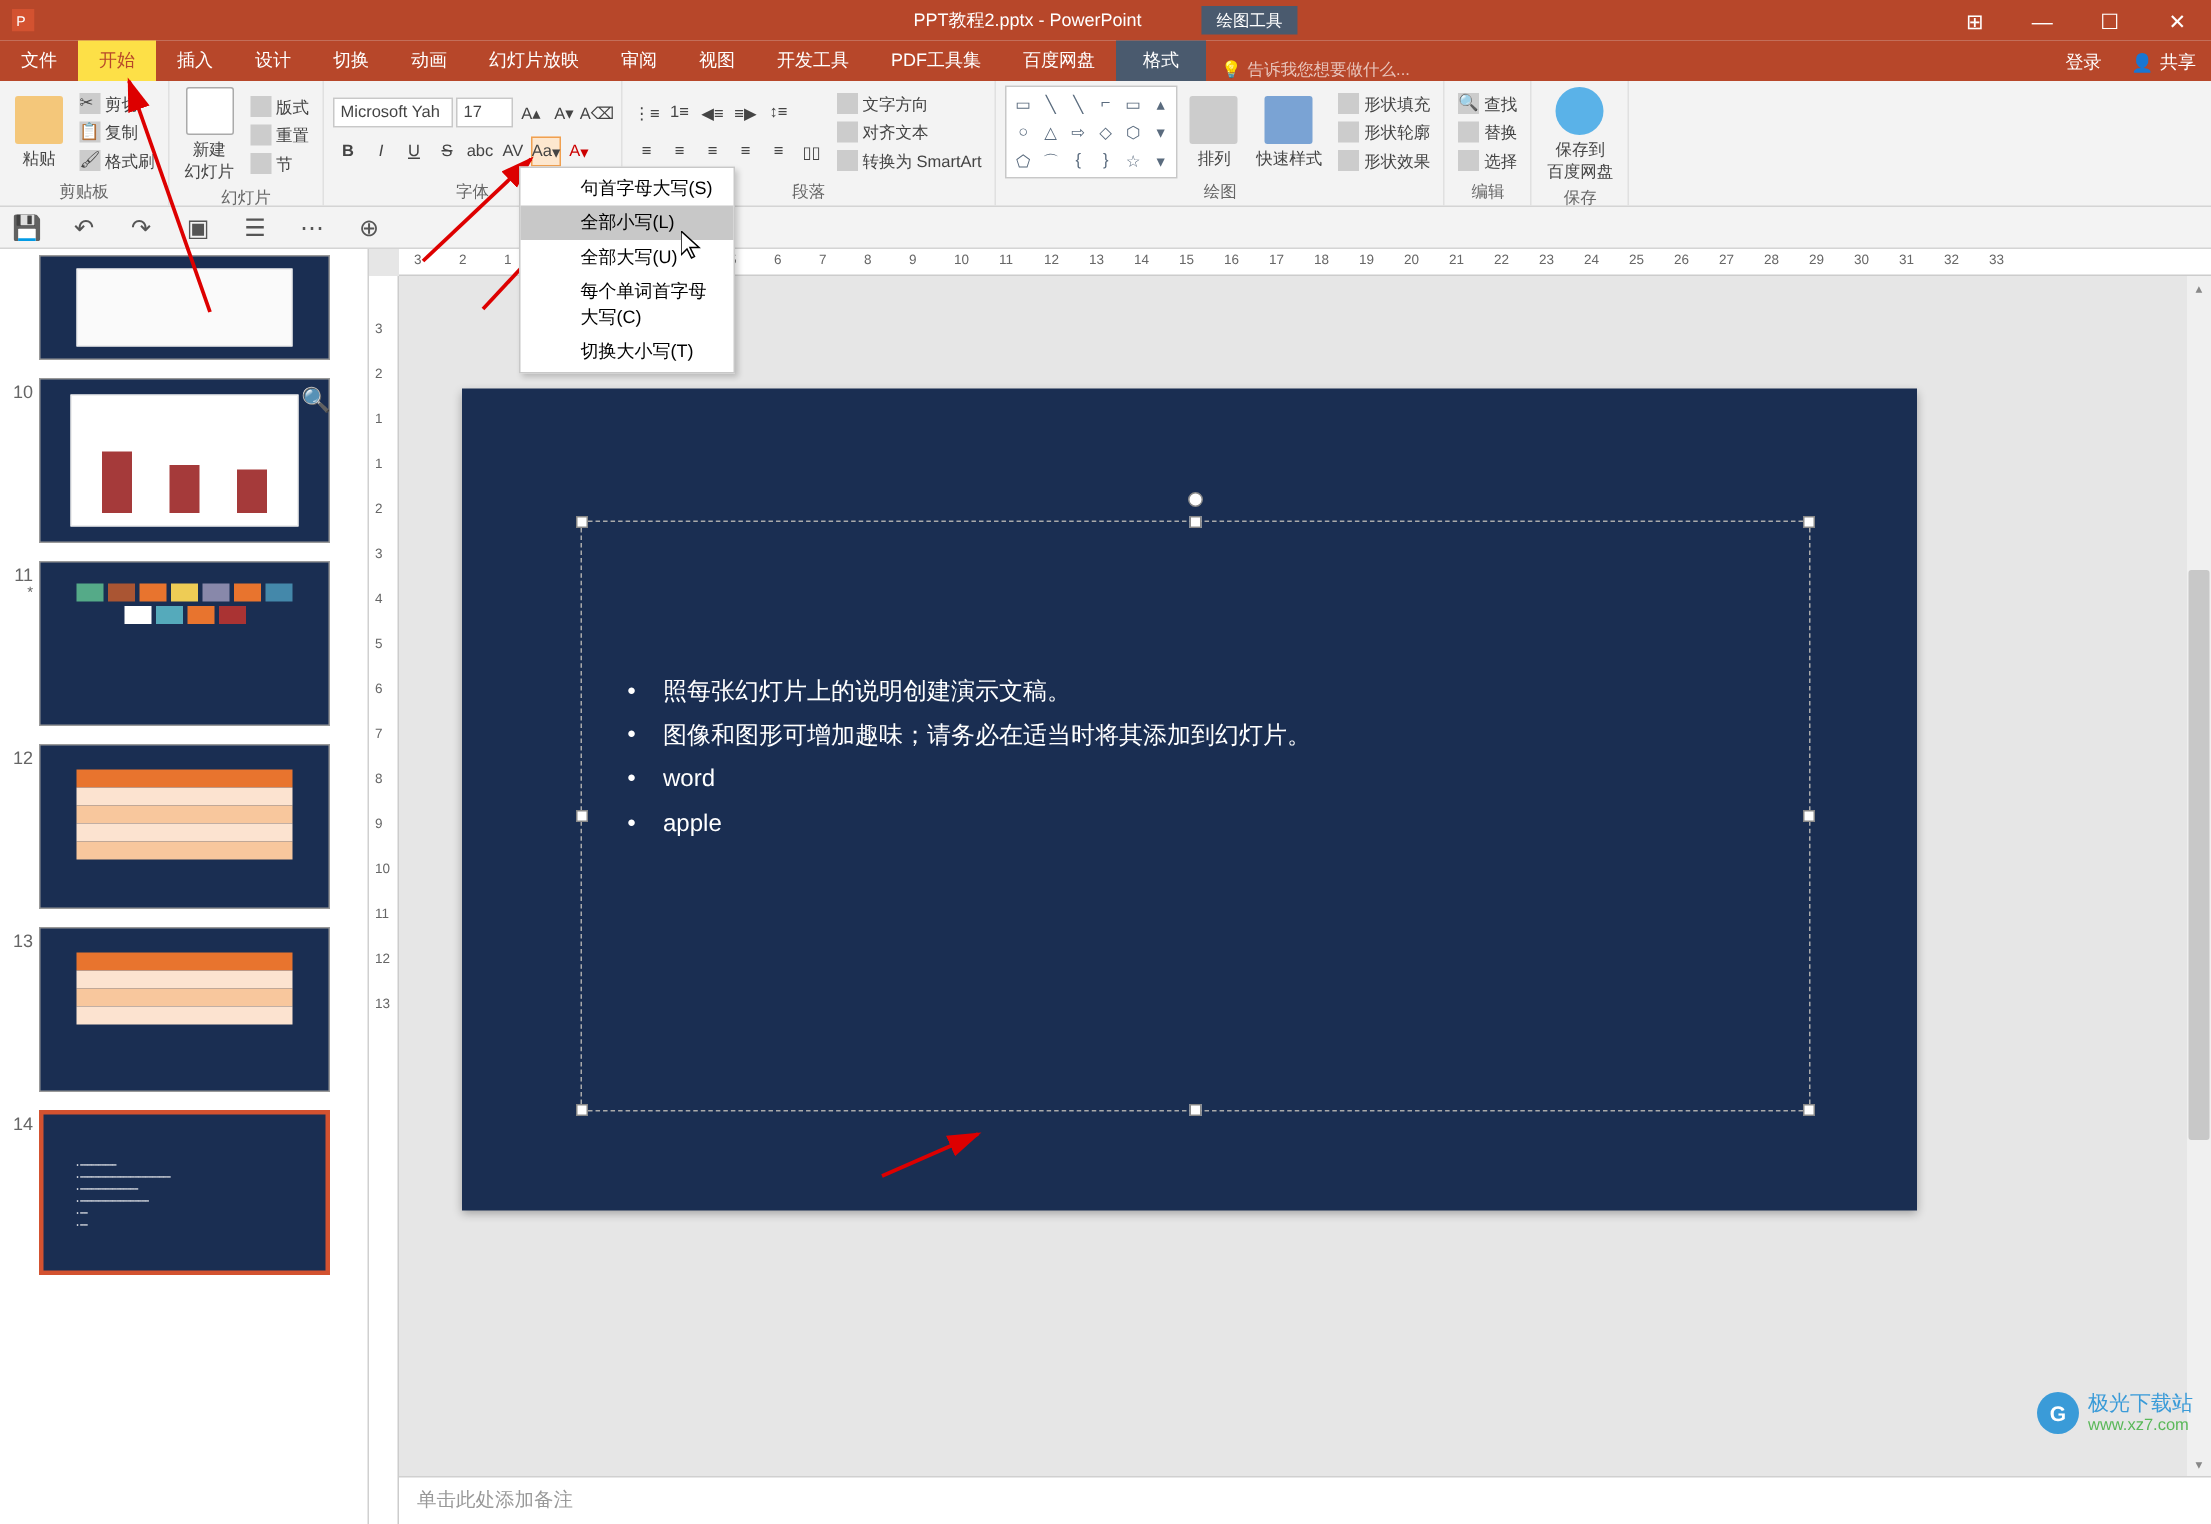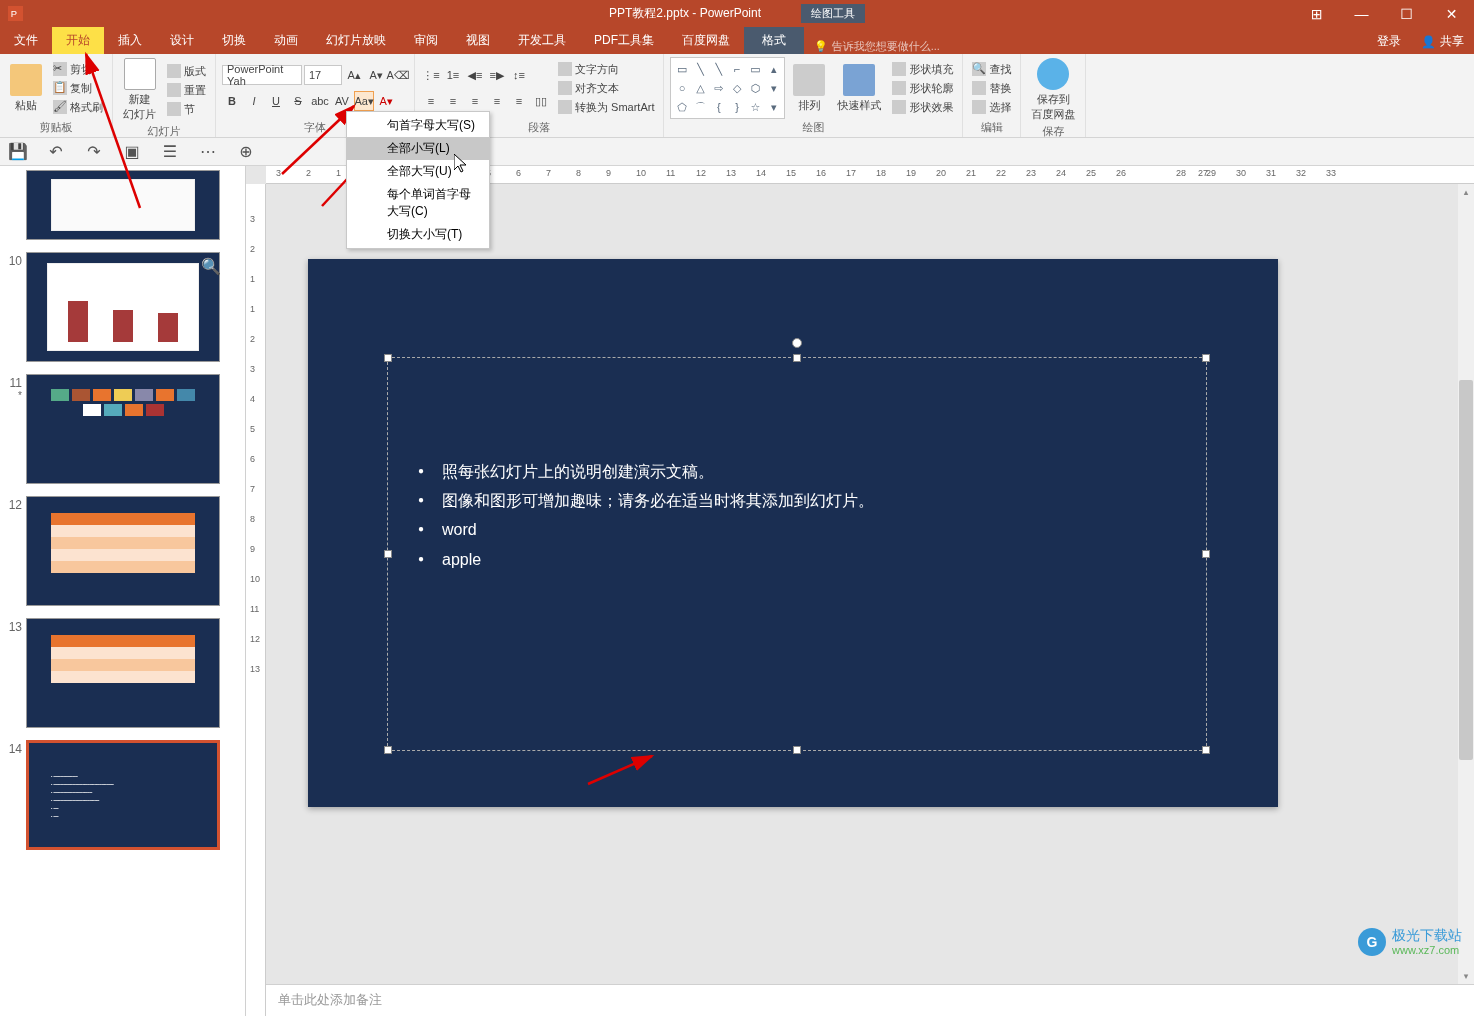--- a/index.html
+++ b/index.html
@@ -79,21 +79,21 @@
 .thumb14 .txt-line { color: #fff; font-size: 4px; margin: 3px 0; }
 
 .canvas-area { flex: 1; background: #e6e6e6; position: relative; overflow: hidden; }
 .ruler-h { height: 18px; background: #fff; border-bottom: 1px solid #ccc; margin-left: 20px; position: relative; font-size: 9px; color: #666; }
 .ruler-h .tick-labels { display: flex; position: absolute; top: 2px; width: 100%; }
 .ruler-h .tl { position: absolute; }
 .ruler-v { width: 20px; background: #fff; border-right: 1px solid #ccc; position: absolute; left: 0; top: 18px; bottom: 0; font-size: 9px; color: #666; }
 .ruler-v .vt { position: absolute; left: 4px; }
 
 .slide-canvas { position: absolute; left: 62px; top: 93px; width: 970px; height: 548px; background: #1a2e52; box-shadow: 0 2px 6px rgba(0,0,0,0.3); }
-.textbox { position: absolute; left: 79px; top: 98px; width: 820px; height: 394px; border: 1px dashed #aaa; }
+.textbox { position: absolute; left: 79px; top: 88px; width: 820px; height: 394px; border: 1px dashed #aaa; }
 .textbox .handle { position: absolute; width: 8px; height: 8px; background: #fff; border: 1px solid #888; }
 .h-tl { top: -4px; left: -4px; } .h-tm { top: -4px; left: 50%; margin-left: -4px; }
 .h-tr { top: -4px; right: -4px; } .h-ml { top: 50%; left: -4px; margin-top: -4px; }
 .h-mr { top: 50%; right: -4px; margin-top: -4px; } .h-bl { bottom: -4px; left: -4px; }
 .h-bm { bottom: -4px; left: 50%; margin-left: -4px; } .h-br { bottom: -4px; right: -4px; }
 .rotate-handle { position: absolute; top: -20px; left: 50%; width: 10px; height: 10px; border-radius: 50%; background: #fff; border: 1px solid #888; margin-left: -5px; }
 
 .bullets { padding: 100px 30px 0 30px; color: #fff; font-size: 16px; line-height: 1.7; }
 .bullets li { list-style: none; position: relative; padding-left: 24px; margin-bottom: 2px; }
 .bullets li::before { content: "●"; position: absolute; left: 0; font-size: 10px; top: 4px; }
@@ -212,21 +212,21 @@
           </div>
       </div>
     </div>
     <div class="group-label">幻灯片</div>
   </div>
 
   <div class="ribbon-group">
     <div class="group-body">
       <div class="ribbon-col" style="gap:6px">
         <div class="ribbon-row">
-          <div class="font-combo name">PowerPoint Yah</div>
+          <div class="font-combo name">Microsoft Yah</div>
           <div class="font-combo size">17</div>
           <span class="icon-btn">A▴</span>
           <span class="icon-btn">A▾</span>
           <span class="icon-btn">A⌫</span>
         </div>
         <div class="ribbon-row">
           <span class="icon-btn bold">B</span>
           <span class="icon-btn italic">I</span>
           <span class="icon-btn underline">U</span>
           <span class="icon-btn" style="text-decoration:line-through">S</span>
@@ -476,21 +476,21 @@
           <span class="tl" style="left: 580px;">17</span>
           <span class="tl" style="left: 610px;">18</span>
           <span class="tl" style="left: 640px;">19</span>
           <span class="tl" style="left: 670px;">20</span>
           <span class="tl" style="left: 700px;">21</span>
           <span class="tl" style="left: 730px;">22</span>
           <span class="tl" style="left: 760px;">23</span>
           <span class="tl" style="left: 790px;">24</span>
           <span class="tl" style="left: 820px;">25</span>
           <span class="tl" style="left: 850px;">26</span>
-          <span class="tl" style="left: 932px;">27</span>
+          <span class="tl" style="left: 880px;">27</span>
           <span class="tl" style="left: 910px;">28</span>
           <span class="tl" style="left: 940px;">29</span>
           <span class="tl" style="left: 970px;">30</span>
           <span class="tl" style="left: 1000px;">31</span>
           <span class="tl" style="left: 1030px;">32</span>
           <span class="tl" style="left: 1060px;">33</span>
         </div>
     </div>
     <div class="ruler-v" id="ruler-v-labels">
         <span class="vt" style="top: 30px;">3</span>

